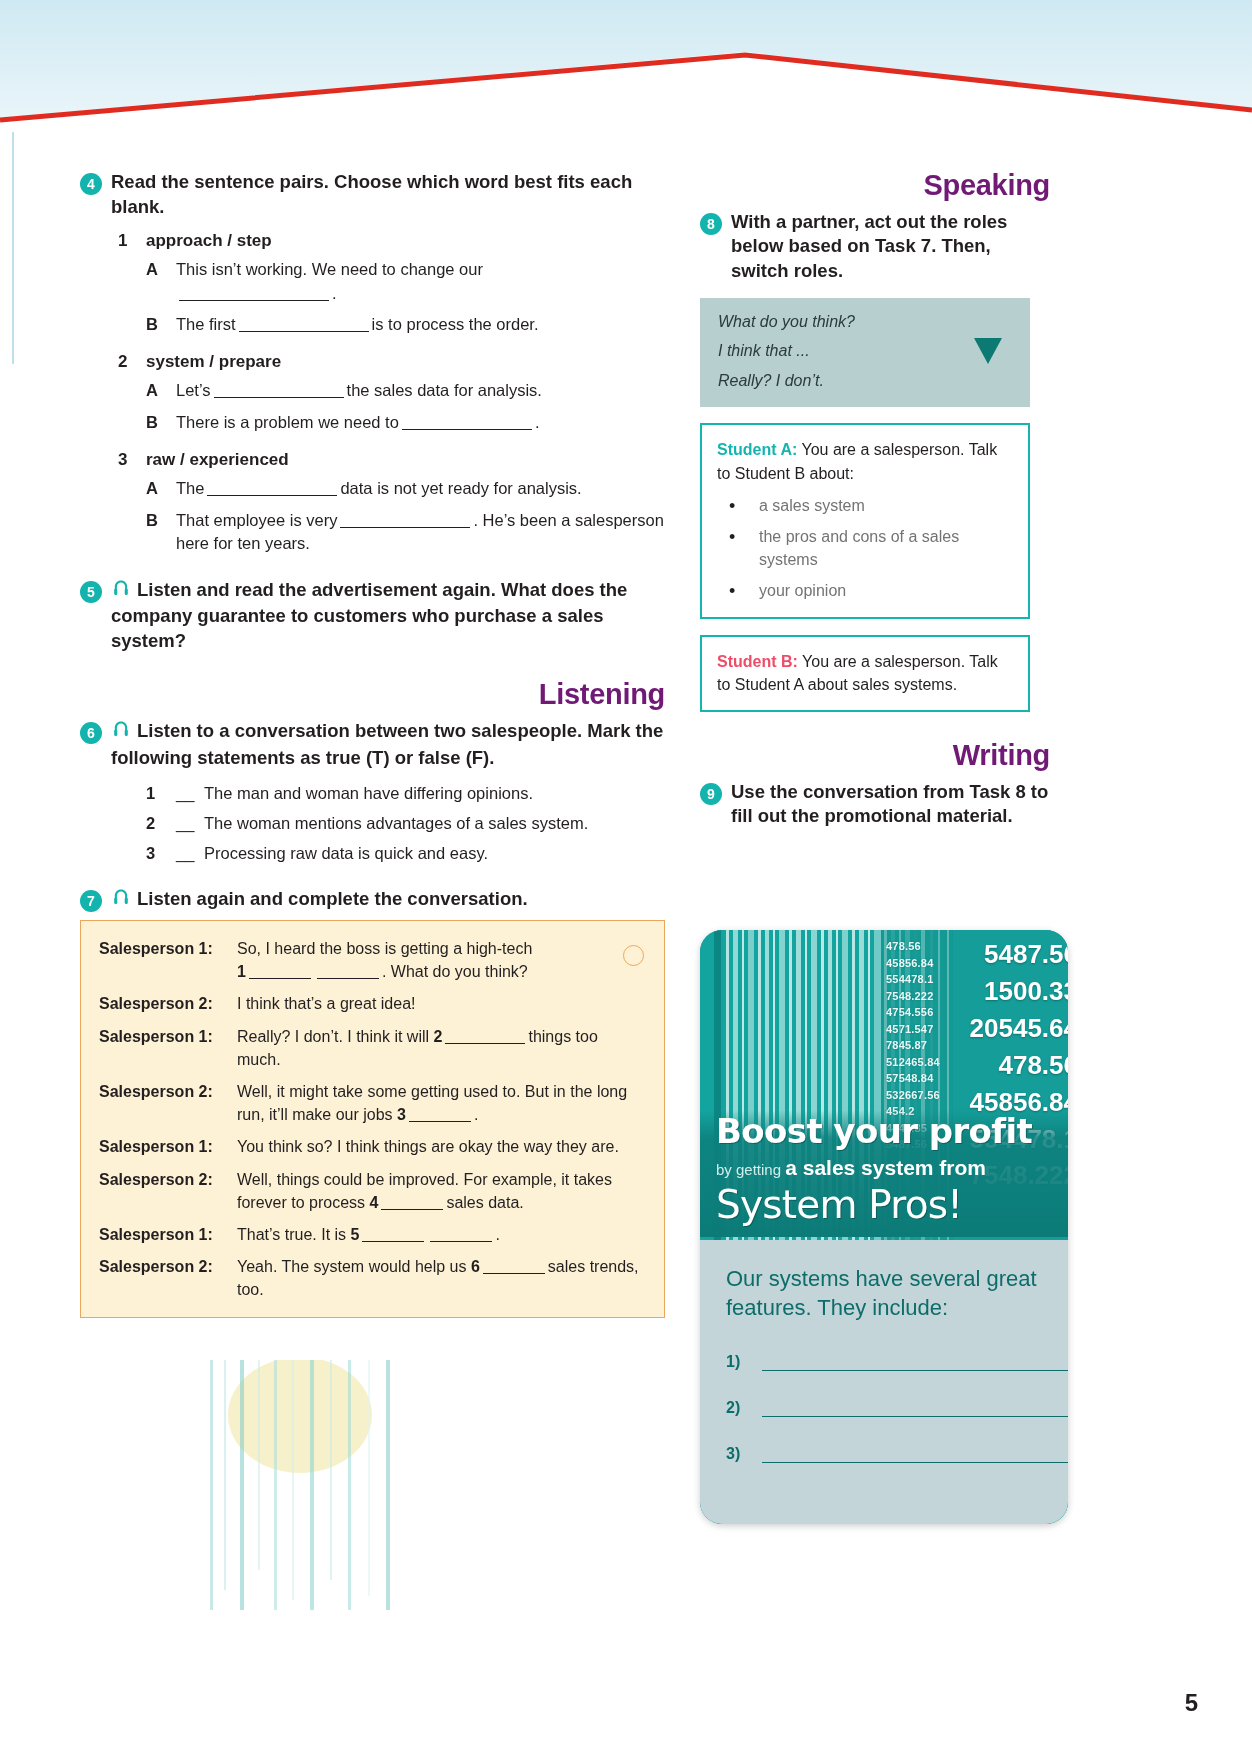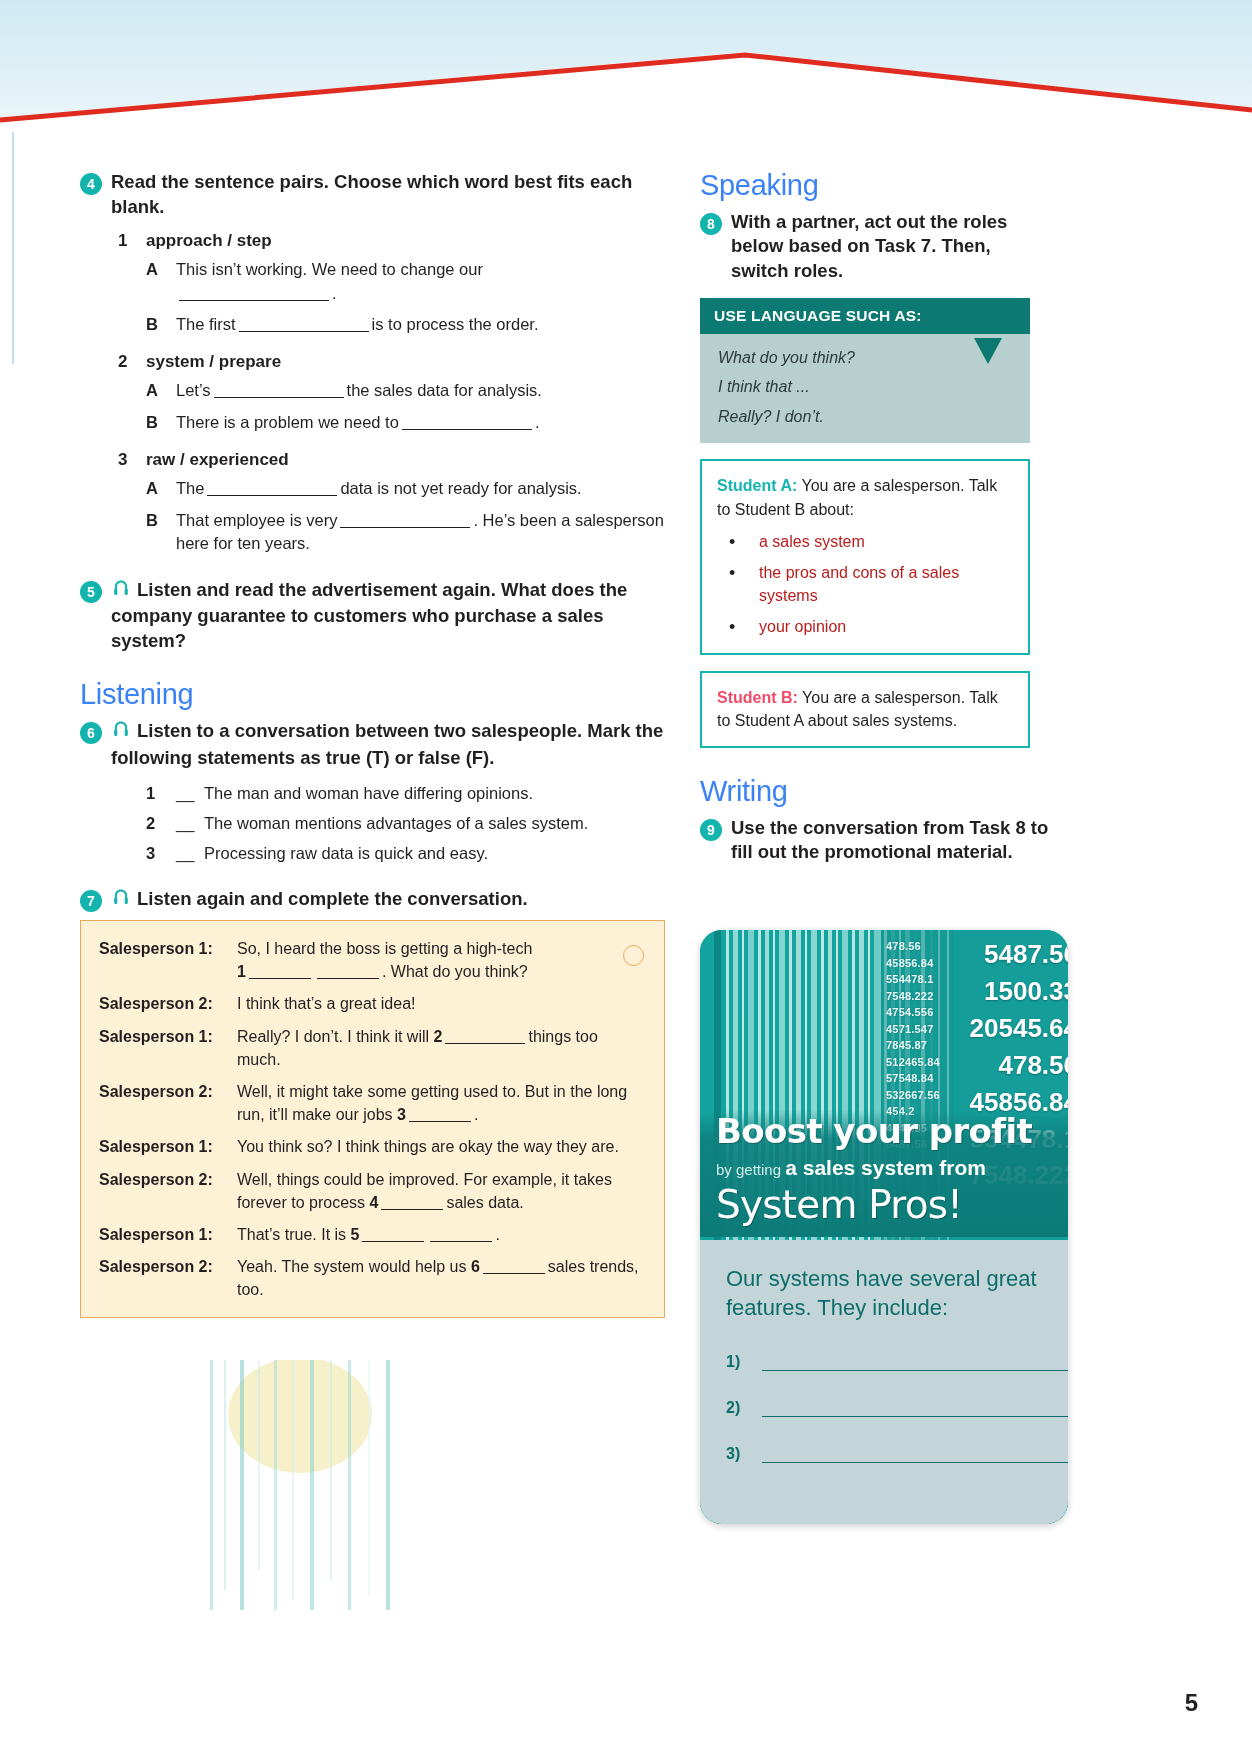--- a/index.html
+++ b/index.html
@@ -22,22 +22,22 @@
   }
 
   
   .page { position:absolute; left:0; top:132px; width:1252px; height:1625px; }
 
   .col-left  { position:absolute; left:80px;  top:38px;  width:585px; }
   .col-right { position:absolute; left:700px; top:38px;  width:350px; }
 
   
   .sec-head {
-    color:#3b82f6; font-size:29px; font-weight:normal; letter-spacing:-0.3px;
-    margin:0 0 8px 0; line-height:1.1;
+    color:#701a75; font-size:29px; font-weight:bold; letter-spacing:-0.3px;
+    margin:0 0 8px 0; line-height:1.1;text-align:right;
   }
   .task { display:flex; align-items:flex-start; gap:9px; margin-bottom:6px; }
   .tasknum {
     flex:0 0 auto; width:22px; height:22px; border-radius:50%;
     background:#13b3ae; color:#ffffff; font-size:14px; font-weight:bold;
     display:flex; align-items:center; justify-content:center;
     margin-top:3px; font-family:"Liberation Sans", sans-serif;
   }
   .taskbody { font-size:18.5px; font-weight:bold; color:#231f20; line-height:1.33; }
   .hp { display:inline-block; vertical-align:-2px; margin-right:6px; }
@@ -90,21 +90,21 @@
     border-left:14px solid transparent; border-right:14px solid transparent;
     border-top:26px solid #0c7a72;
   }
 
   
   .stu-box { margin-top:16px; width:330px; border:2.6px solid #14b5b0; padding:13px 15px 14px 15px; }
   .stu-box p { margin:0; font-size:16px; color:#231f20; line-height:1.45; }
   .stu-a-name { color:#14b5b0; font-weight:bold; }
   .stu-b-name { color:#ef4c68; font-weight:bold; }
   .bullets { list-style:none; margin:9px 0 0 0; padding:0; }
-  .bullets li { position:relative; padding-left:42px; font-size:16px; color:#b91c1c; line-height:1.45; margin-bottom:8px; }
+  .bullets li { position:relative; padding-left:42px; font-size:16px; color:#737373; line-height:1.45; margin-bottom:8px; }
   .bullets li::before { content:"\2022"; position:absolute; left:12px; top:-1px; font-size:18px; color:#231f20; }
   .bullets li:last-child { margin-bottom:0; }
 
   
   .promo-wrap { position:absolute; left:0; top:760px; width:380px; height:610px; }
   .promo {
     position:absolute; left:0; top:0; width:368px; height:594px;
     border-radius:22px; overflow:hidden;
     background:linear-gradient(180deg,#0d9a96 0%, #17a7a1 40%, #1aa9a3 100%);
     box-shadow:0 2px 7px rgba(0,0,0,0.20);
@@ -342,21 +342,20 @@
   <div class="col-right">
 
     <h2 class="sec-head">Speaking</h2>
 
     <div class="task">
       <div class="tasknum">8</div>
       <div class="taskbody">With a partner, act out the roles below based on Task 7. Then, switch roles.</div>
     </div>
 
     <div class="ul-box">
-      <div class="ul-head">USE LANGUAGE SUCH AS:</div>
       <div class="ul-tail"></div>
       <div class="ul-body">
         <p>What do you think?</p>
         <p>I think that ...</p>
         <p>Really? I don’t.</p>
       </div>
     </div>
 
     <div class="stu-box">
       <p><span class="stu-a-name">Student A:</span><span> You are a salesperson. Talk to Student B about:</span></p>

